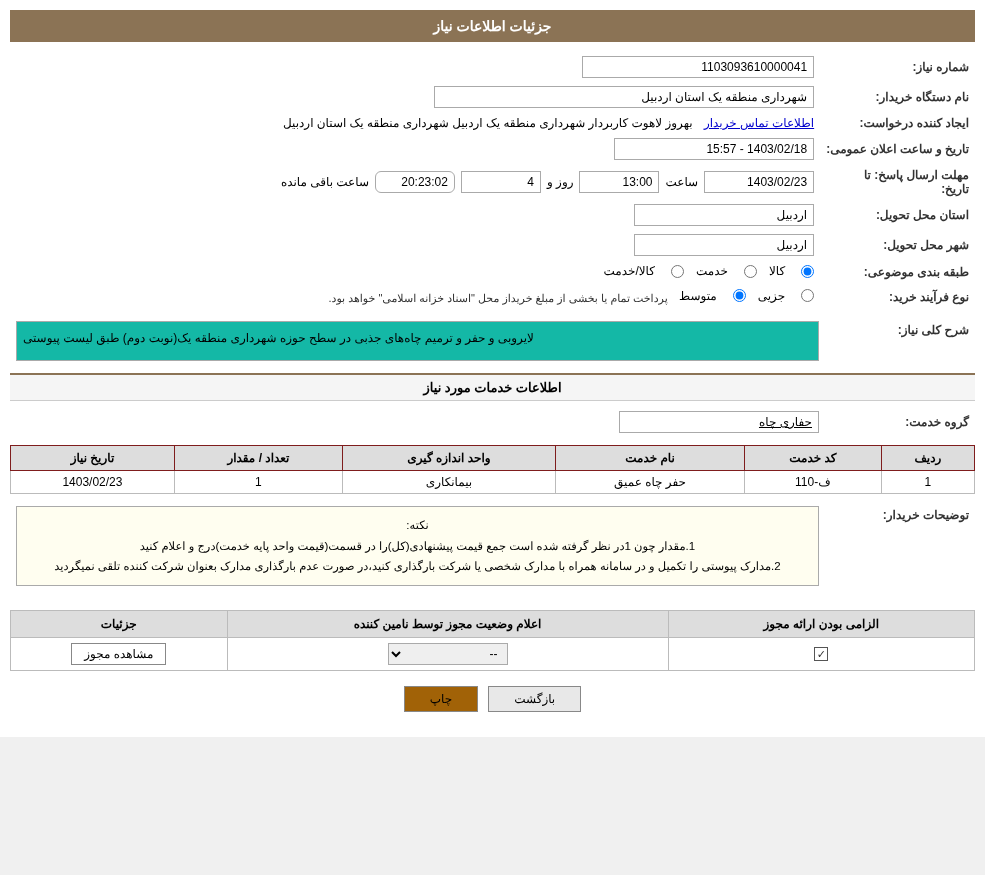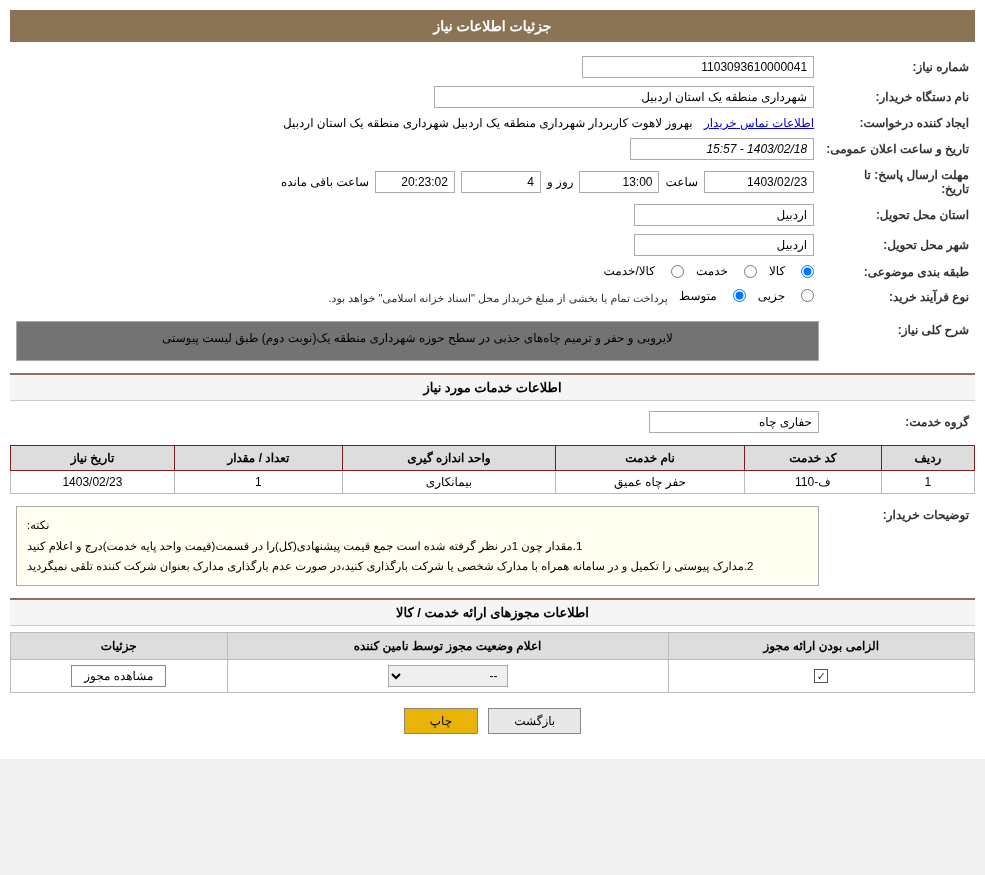--- a/index.html
+++ b/index.html
@@ -91,34 +91,34 @@
       font-weight: bold;
     }
     .service-table td {
       border: 1px solid #bbb;
       padding: 4px 8px;
       text-align: center;
     }
     .service-table tr:nth-child(even) { background: #f9f9f9; }
     .desc-box {
       border: 1px solid #aaa;
-      background: #737373;
+      background: #14b8a6;
       padding: 6px;
-      text-align: center;
+      text-align: left;
       line-height: 1.7;
       min-height: 40px;
     }
     .note-box {
       border: 1px solid #aaa;
       background: #fffef0;
       padding: 8px 10px;
-      text-align: left;
+      text-align: center;
       line-height: 1.8;
       font-size: 11.5px;
-      margin-bottom: 0;
+      margin-bottom: 12px;
     }
     .permit-table {
       width: 100%;
       border-collapse: collapse;
       margin-bottom: 10px;
     }
     .permit-table th {
       background: #ddd;
       border: 1px solid #bbb;
       padding: 6px 24px;
@@ -154,21 +154,21 @@
       gap: 10px;
       justify-content: center;
     }
     .btn-action {
       padding: 5px 25px;
       font-family: Tahoma, Arial, sans-serif;
       font-size: 12px;
       cursor: pointer;
       border: 1px solid #888;
     }
-    .btn-print { background: #eab308; }
+    .btn-print { background: #a16207; }
     .btn-back { background: #e8e8e8; }
     .watermark-wrapper {
       position: relative;
     }
     .row-flex {
       display: flex;
       align-items: center;
       gap: 6px;
     }
     .checkbox-square {
@@ -226,37 +226,37 @@
             <span class="blue-link">اطلاعات تماس خریدار</span>
             <span style="margin-right:8px;">بهروز لاهوت کاربردار شهرداری منطقه یک اردبیل شهرداری منطقه یک استان اردبیل</span>
           </td>
         </tr>
 
         <tr>
           <td class="label-cell">
             <span>تاریخ و ساعت اعلان عمومی:</span>
           </td>
           <td class="value-cell">
-            <div class="input-box" style="width:184px;font-style:italic;">1403/02/18 - 15:57</div>
+            <div class="input-box" style="width:200px;">1403/02/18 - 15:57</div>
           </td>
         </tr>
 
         <tr>
           <td class="label-cell">
             <span>مهلت ارسال پاسخ: تا</span><br>
             <span>تاریخ:</span>
           </td>
           <td class="value-cell">
             <div class="row-flex">
               <div class="input-box" style="width:110px;">1403/02/23</div>
               <span>ساعت</span>
               <div class="input-box" style="width:60px;">13:00</div>
               <span>روز و</span>
               <div class="input-box" style="width:40px;">4</div>
-              <div class="input-box" style="width:80px;">20:23:02</div>
+              <div class="input-box" style="width:80px;border-radius:6px;">20:23:02</div>
               <span>ساعت باقی مانده</span>
             </div>
           </td>
         </tr>
 
         <tr>
           <td class="label-cell">
             <span>استان محل تحویل:</span>
           </td>
           <td class="value-cell">
@@ -335,21 +335,21 @@
       <span>اطلاعات خدمات مورد نیاز</span>
     </div>
 
     <table class="info-table">
       <tbody>
           <tr>
         <td class="label-cell" style="width:150px;">
           <span>گروه خدمت:</span>
         </td>
         <td>
-          <div class="input-box" style="width:170px;">حفاری چاه</div>
+          <div class="input-box" style="width:200px;text-decoration:underline;">حفاری چاه</div>
         </td>
       </tr>
     </tbody>
       </table>
 
     <table class="service-table">
       <thead>
         <tr>
           <th>ردیف</th>
           <th>کد خدمت</th>
@@ -381,23 +381,20 @@
           <div class="note-box" id="notes-content">
           <div>نکته:</div>
                 <div>1.مقدار چون 1در نظر گرفته شده است جمع قیمت پیشنهادی(کل)را در قسمت(قیمت واحد پایه خدمت)درج و اعلام کنید</div>
                 <div>2.مدارک پیوستی را تکمیل و در سامانه همراه با مدارک شخصی یا شرکت بارگذاری کنید،در صورت عدم بارگذاری مدارک بعنوان شرکت کننده تلقی نمیگردید</div>
               </div>
         </td>
       </tr>
     </tbody>
       </table>
 
-    <div class="section-title2">
-      <span>اطلاعات مجوزهای ارائه خدمت / کالا</span>
-    </div>
 
     <table class="permit-table">
       <thead>
         <tr>
           <th>الزامی بودن ارائه مجوز</th>
           <th>اعلام وضعیت مجوز توسط نامین کننده</th>
           <th>جزئیات</th>
         </tr>
       </thead>
       <tbody>

